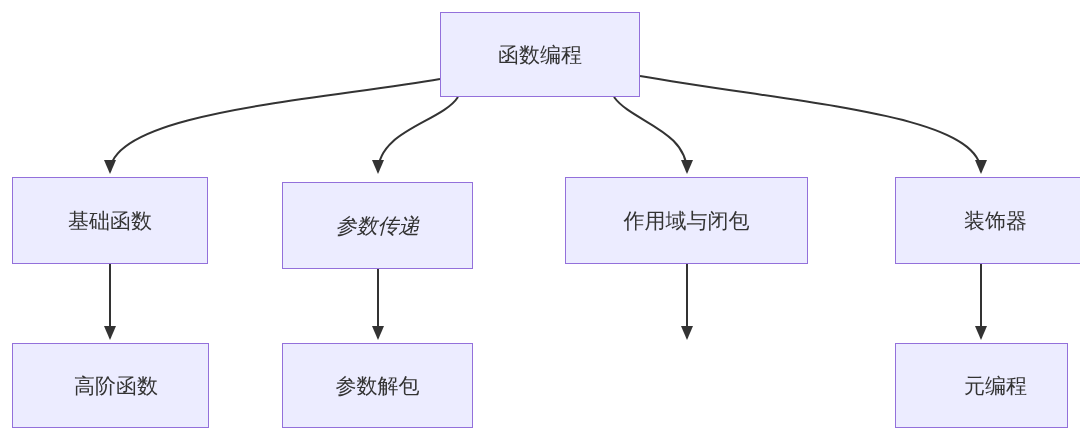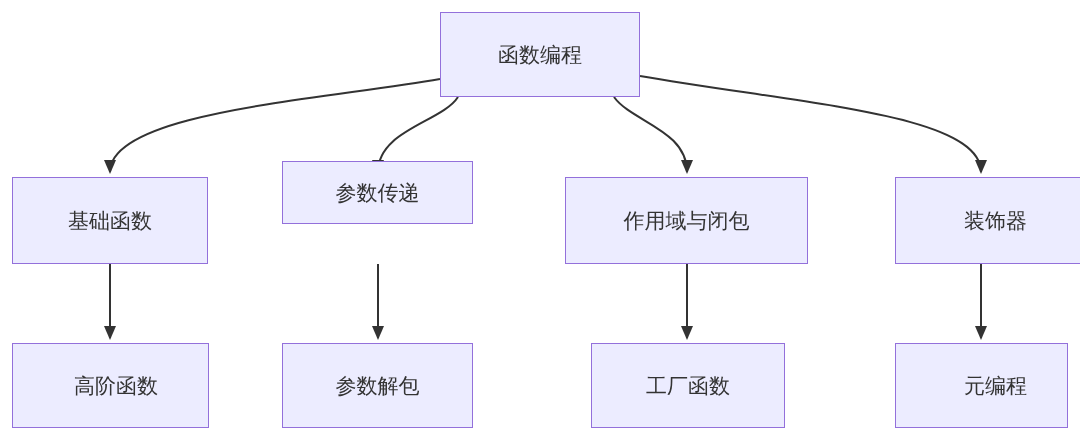--- a/index.html
+++ b/index.html
@@ -37,21 +37,21 @@
     color: var(--text-color);
     display: flex;
     align-items: center;
     justify-content: center;
     font-size: 21px;
     text-align: left;
   }
   
   .n0 { left: 440px; top: 12px;  width: 200px; height: 85px; }
   .n1 { left: 12px;  top: 177px; width: 196px; height: 87px; }
-  .n2 { left: 282px; top: 161px; width: 191px; height: 63px; }
+  .n2 { left: 282px; top: 182px; width: 191px; height: 87px; font-style: italic; }
   .n3 { left: 565px; top: 177px; width: 243px; height: 87px; }
   .n4 { left: 895px; top: 177px; width: 201px; height: 87px; }
   .n5 { left: 12px;  top: 343px; width: 197px; height: 85px; padding-left: 11px; }
   .n6 { left: 282px; top: 343px; width: 191px; height: 85px; }
   .n7 { left: 591px; top: 343px; width: 194px; height: 85px; }
   .n8 { left: 895px; top: 343px; width: 173px; height: 85px; padding-left: 28px; }
 </style>
 </head>
 <body>
 
@@ -87,20 +87,17 @@
   </div>
   <div class="node n4">
     <span>装饰器</span>
   </div>
   <div class="node n5">
     <span>高阶函数</span>
   </div>
   <div class="node n6">
     <span>参数解包</span>
   </div>
-  <div class="node n7">
-    <span>工厂函数</span>
-  </div>
   <div class="node n8">
     <span>元编程</span>
   </div>
 
 </div>
 
 </body></html>

